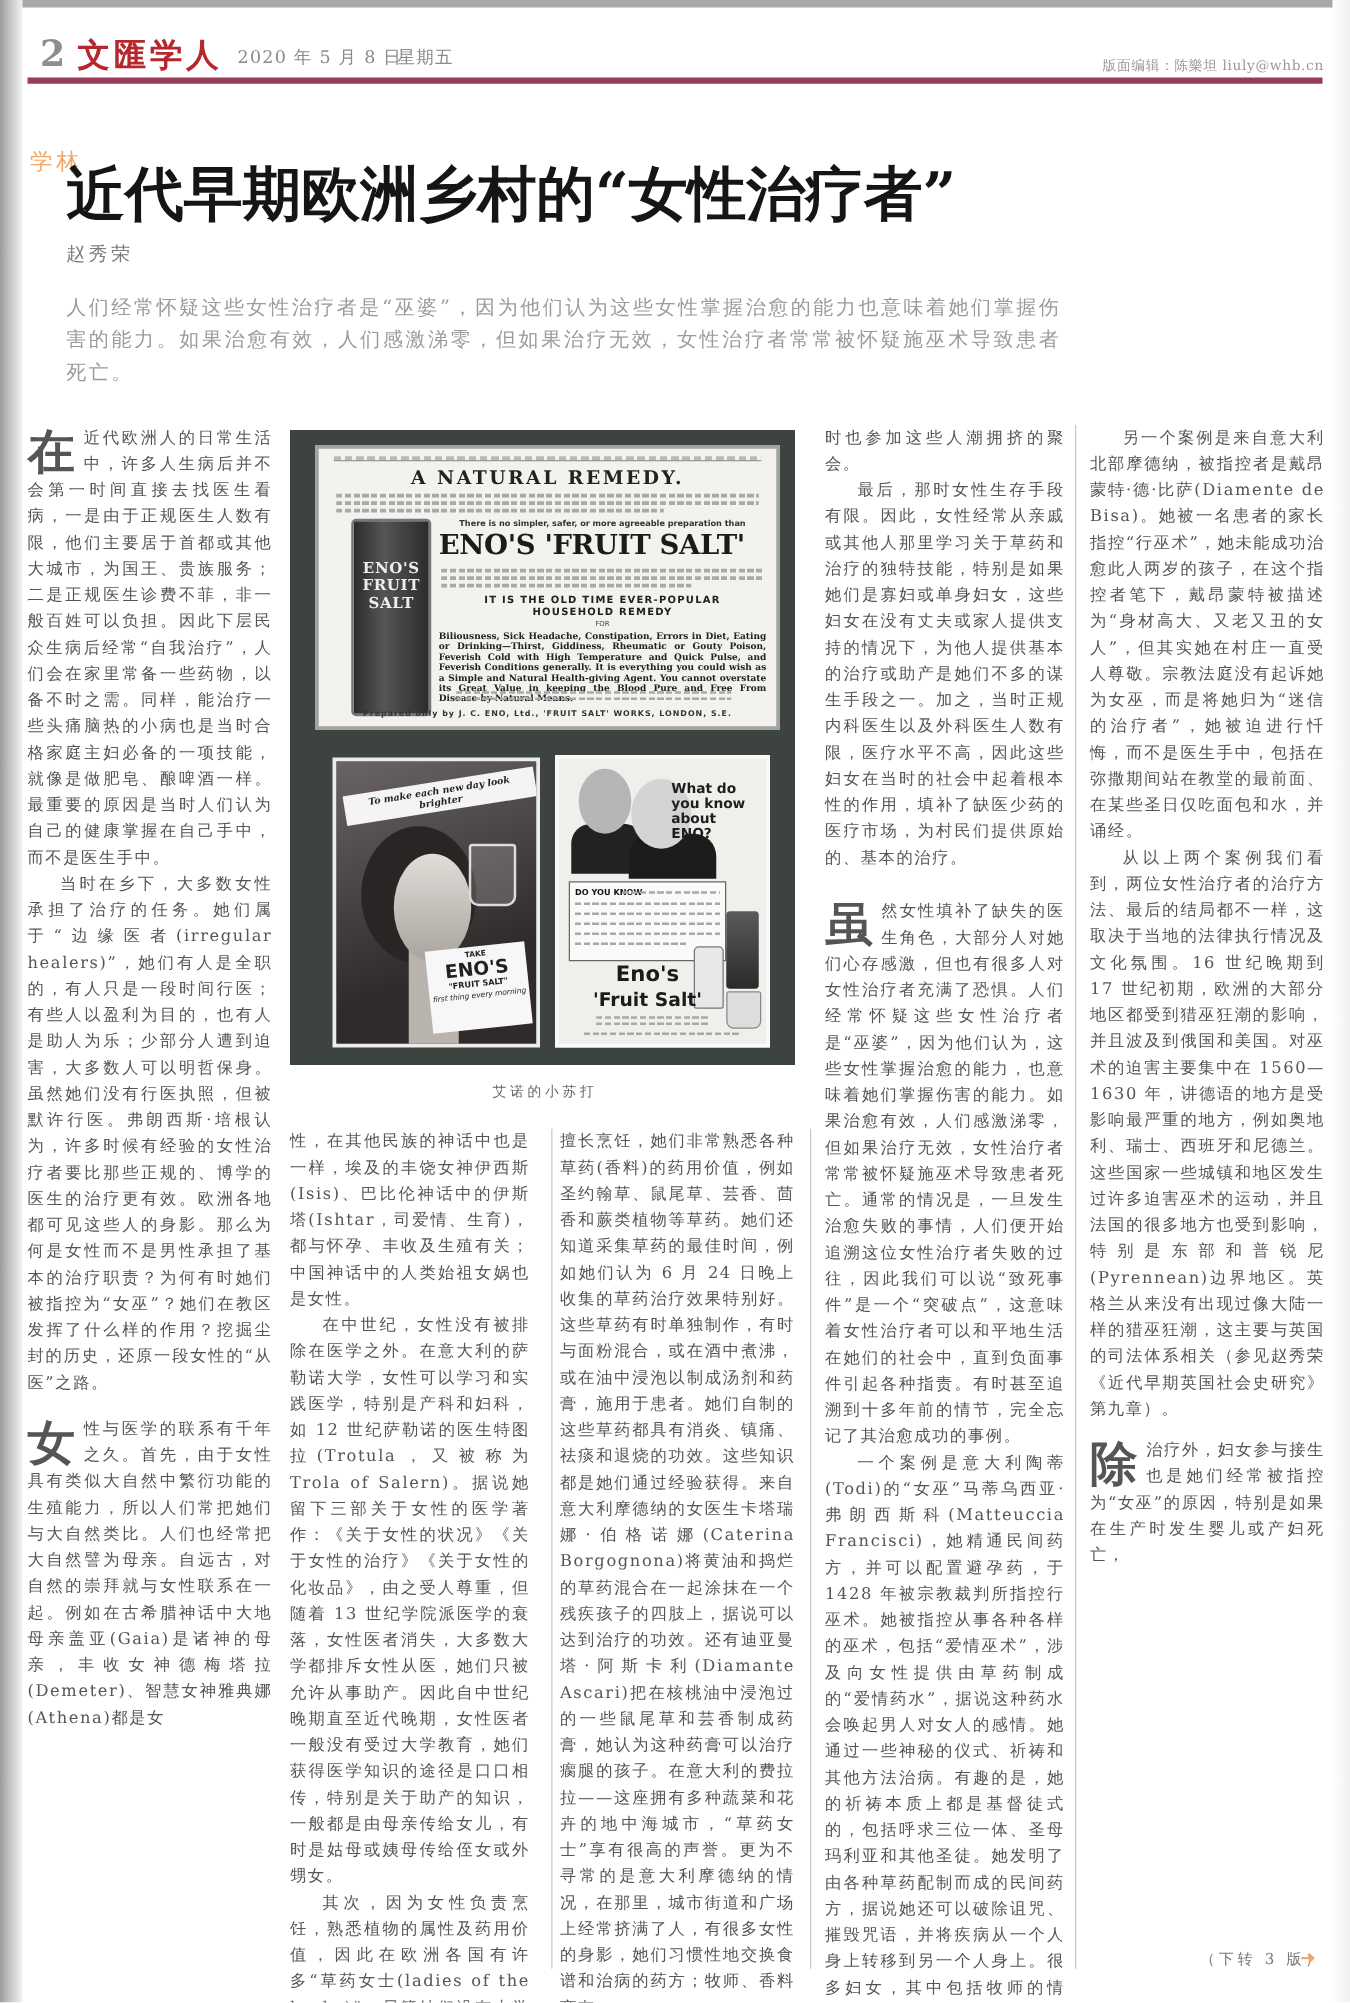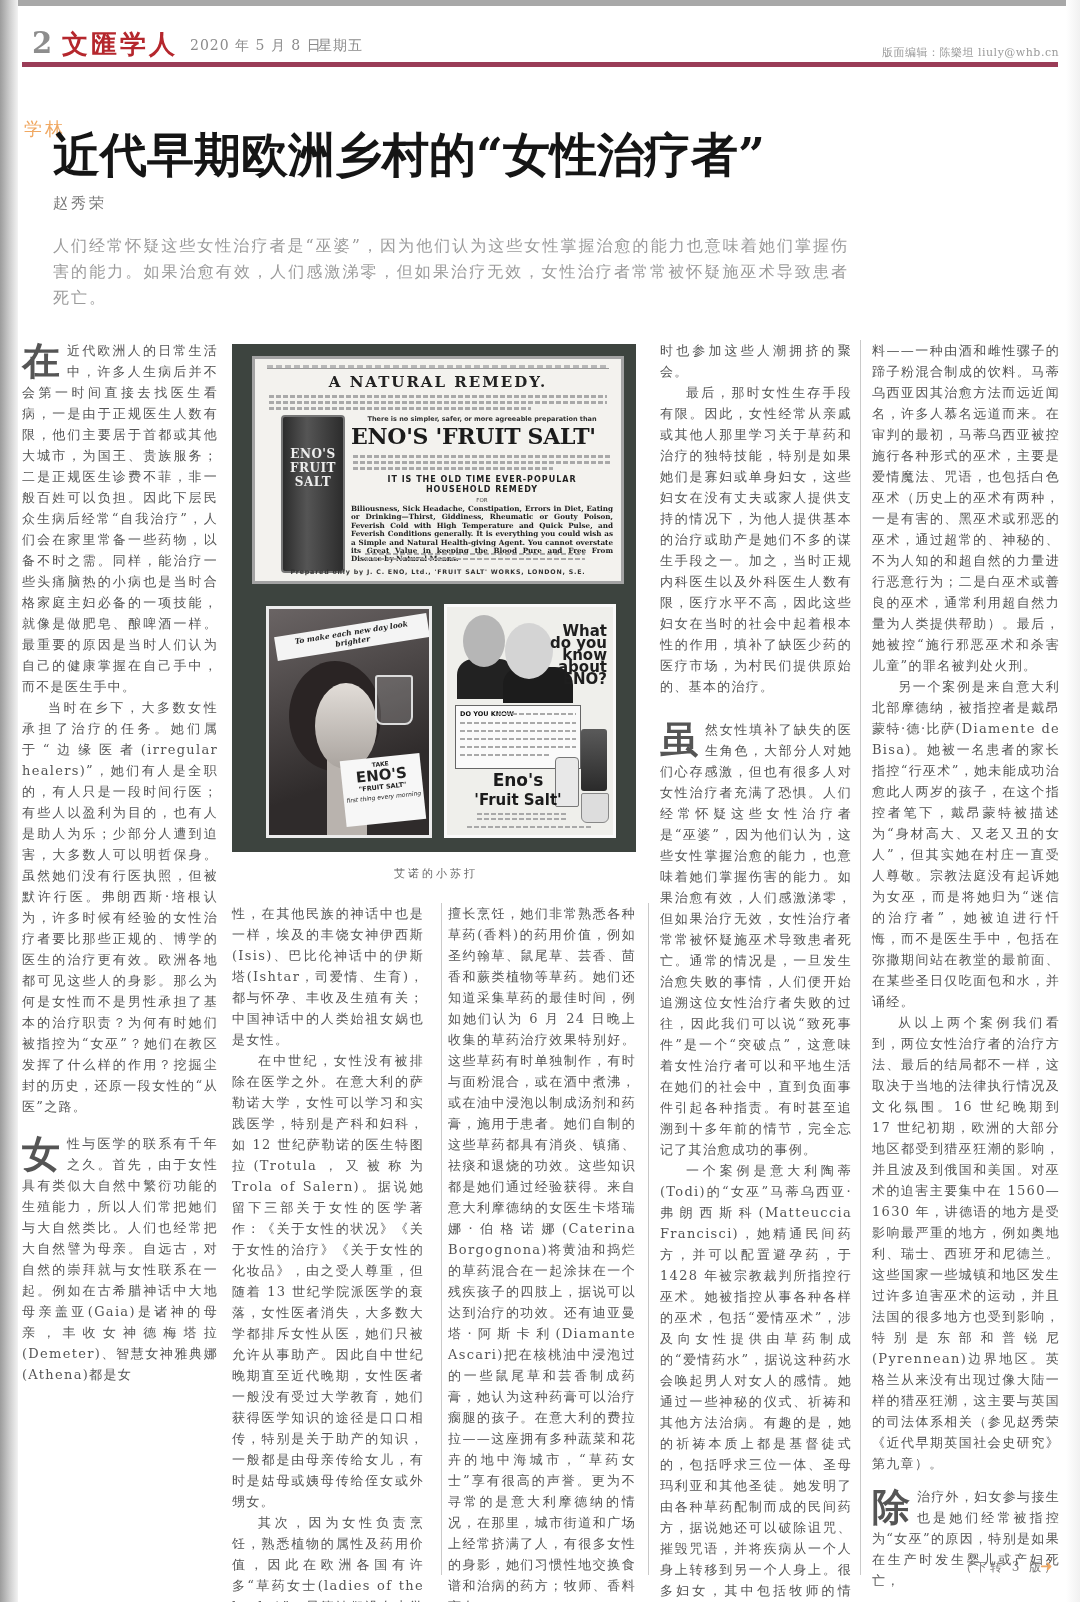--- a/index.html
+++ b/index.html
@@ -58,21 +58,21 @@
   .ad-left .sign .s1{display:block;font-size:6px;font-weight:bold;margin-top:3px;}
   .ad-left .sign .s2{display:block;font-size:15px;font-weight:bold;line-height:16px;}
   .ad-left .sign .s3{display:block;font-size:6.5px;font-weight:bold;}
   .ad-left .sign .s4{display:block;font-size:6px;font-style:italic;margin-top:2px;}
 
   .ad-right{position:absolute;left:212px;top:260px;width:166px;height:228px;background:#efefeb;border:3px solid #fafafa;overflow:hidden;}
   .ad-right .suit1{position:absolute;left:10px;top:52px;width:58px;height:40px;background:#222;border-radius:16px 16px 0 0;}
   .ad-right .suit2{position:absolute;left:56px;top:60px;width:70px;height:36px;background:#1c1c1c;border-radius:18px 18px 0 0;}
   .ad-right .head1{position:absolute;left:16px;top:8px;width:42px;height:52px;border-radius:50%;background:#b6b6b6;}
   .ad-right .head2{position:absolute;left:58px;top:16px;width:48px;height:56px;border-radius:50%;background:#d4d4d4;}
-  .ad-right .headline{position:absolute;right:6px;top:18px;width:70px;text-align:right;font-size:15px;font-weight:bold;line-height:12px;color:#1e1e1e;font-family:"DejaVu Sans",sans-serif;}
+  .ad-right .headline{position:absolute;right:6px;top:18px;width:70px;text-align:left;font-size:11px;font-weight:bold;line-height:12px;color:#1e1e1e;font-family:"DejaVu Sans",sans-serif;}
   .ad-right .box{position:absolute;left:8px;top:98px;width:124px;height:62px;background:#fafafa;border:1px solid #666;}
   .ad-right .box .lead{position:absolute;left:4px;top:4px;font-size:6.5px;font-weight:bold;color:#111;font-family:"DejaVu Sans",sans-serif;}
   .ad-right .brand1{position:absolute;left:16px;top:164px;width:110px;text-align:center;font-size:17px;font-weight:bold;color:#1b1b1b;font-family:"DejaVu Sans",sans-serif;line-height:19px;}
   .ad-right .brand2{position:absolute;left:6px;top:184px;width:130px;text-align:center;font-size:15px;font-weight:bold;color:#1b1b1b;font-family:"DejaVu Sans",sans-serif;line-height:18px;}
   .ad-right .bottle1{position:absolute;right:6px;top:122px;width:26px;height:62px;background:linear-gradient(#5a5a5a,#2a2a2a);border-radius:3px;}
   .ad-right .bottle2{position:absolute;right:34px;top:150px;width:22px;height:48px;background:#e8e8e8;border:1px solid #777;border-radius:4px 4px 2px 2px;}
   .ad-right .glass{position:absolute;right:4px;top:186px;width:26px;height:28px;background:#ddd;border:1px solid #888;border-radius:2px 2px 6px 6px;}
 
   .caption{left:394px;top:866px;font-size:11px;color:#666;letter-spacing:3px;}
 </style>
@@ -182,20 +182,19 @@
 </div>
 
 <div class="col" style="left:660px;top:340px;width:192px;">
   <p class="cont">时也参加这些人潮拥挤的聚会。</p>
   <p>最后，那时女性生存手段有限。因此，女性经常从亲戚或其他人那里学习关于草药和治疗的独特技能，特别是如果她们是寡妇或单身妇女，这些妇女在没有丈夫或家人提供支持的情况下，为他人提供基本的治疗或助产是她们不多的谋生手段之一。加之，当时正规内科医生以及外科医生人数有限，医疗水平不高，因此这些妇女在当时的社会中起着根本性的作用，填补了缺医少药的医疗市场，为村民们提供原始的、基本的治疗。</p>
   <p class="dp" style="margin-top:22px;"><span class="dropcap">虽</span><span>然女性填补了缺失的医生角色，大部分人对她们心存感激，但也有很多人对女性治疗者充满了恐惧。人们经常怀疑这些女性治疗者是“巫婆”，因为他们认为，这些女性掌握治愈的能力，也意味着她们掌握伤害的能力。如果治愈有效，人们感激涕零，但如果治疗无效，女性治疗者常常被怀疑施巫术导致患者死亡。通常的情况是，一旦发生治愈失败的事情，人们便开始追溯这位女性治疗者失败的过往，因此我们可以说“致死事件”是一个“突破点”，这意味着女性治疗者可以和平地生活在她们的社会中，直到负面事件引起各种指责。有时甚至追溯到十多年前的情节，完全忘记了其治愈成功的事例。</span></p>
   <p>一个案例是意大利陶蒂(Todi)的“女巫”马蒂乌西亚·弗朗西斯科(Matteuccia Francisci)，她精通民间药方，并可以配置避孕药，于 1428 年被宗教裁判所指控行巫术。她被指控从事各种各样的巫术，包括“爱情巫术”，涉及向女性提供由草药制成的“爱情药水”，据说这种药水会唤起男人对女人的感情。她通过一些神秘的仪式、祈祷和其他方法治病。有趣的是，她的祈祷本质上都是基督徒式的，包括呼求三位一体、圣母玛利亚和其他圣徒。她发明了由各种草药配制而成的民间药方，据说她还可以破除诅咒、摧毁咒语，并将疾病从一个人身上转移到另一个人身上。很多妇女，其中包括牧师的情妇，都找她讨要避孕饮</p>
 </div>
 
 <div class="col" style="left:872px;top:340px;width:188px;">
-  <p class="cont">料——一种由酒和雌性骡子的蹄子粉混合制成的饮料。马蒂乌西亚因其治愈方法而远近闻名，许多人慕名远道而来。在审判的最初，马蒂乌西亚被控施行各种形式的巫术，主要是爱情魔法、咒语，也包括白色巫术（历史上的巫术有两种，一是有害的、黑巫术或邪恶的巫术，通过超常的、神秘的、不为人知的和超自然的力量进行恶意行为；二是白巫术或善良的巫术，通常利用超自然力量为人类提供帮助）。最后，她被控“施行邪恶巫术和杀害儿童”的罪名被判处火刑。</p>
   <p>另一个案例是来自意大利北部摩德纳，被指控者是戴昂蒙特·德·比萨(Diamente de Bisa)。她被一名患者的家长指控“行巫术”，她未能成功治愈此人两岁的孩子，在这个指控者笔下，戴昂蒙特被描述为“身材高大、又老又丑的女人”，但其实她在村庄一直受人尊敬。宗教法庭没有起诉她为女巫，而是将她归为“迷信的治疗者”，她被迫进行忏悔，而不是医生手中，包括在弥撒期间站在教堂的最前面、在某些圣日仅吃面包和水，并诵经。</p>
   <p>从以上两个案例我们看到，两位女性治疗者的治疗方法、最后的结局都不一样，这取决于当地的法律执行情况及文化氛围。16 世纪晚期到 17 世纪初期，欧洲的大部分地区都受到猎巫狂潮的影响，并且波及到俄国和美国。对巫术的迫害主要集中在 1560—1630 年，讲德语的地方是受影响最严重的地方，例如奥地利、瑞士、西班牙和尼德兰。这些国家一些城镇和地区发生过许多迫害巫术的运动，并且法国的很多地方也受到影响，特别是东部和普锐尼(Pyrennean)边界地区。英格兰从来没有出现过像大陆一样的猎巫狂潮，这主要与英国的司法体系相关（参见赵秀荣《近代早期英国社会史研究》第九章）。</p>
   <p class="dp" style="margin-top:12px;"><span class="dropcap">除</span><span>治疗外，妇女参与接生也是她们经常被指控为“女巫”的原因，特别是如果在生产时发生婴儿或产妇死亡，</span></p>
 </div>
 
 <div class="abs continued">（下转 3 版）</div>
 <div class="abs arrow">➜</div>
 
 </body></html>

